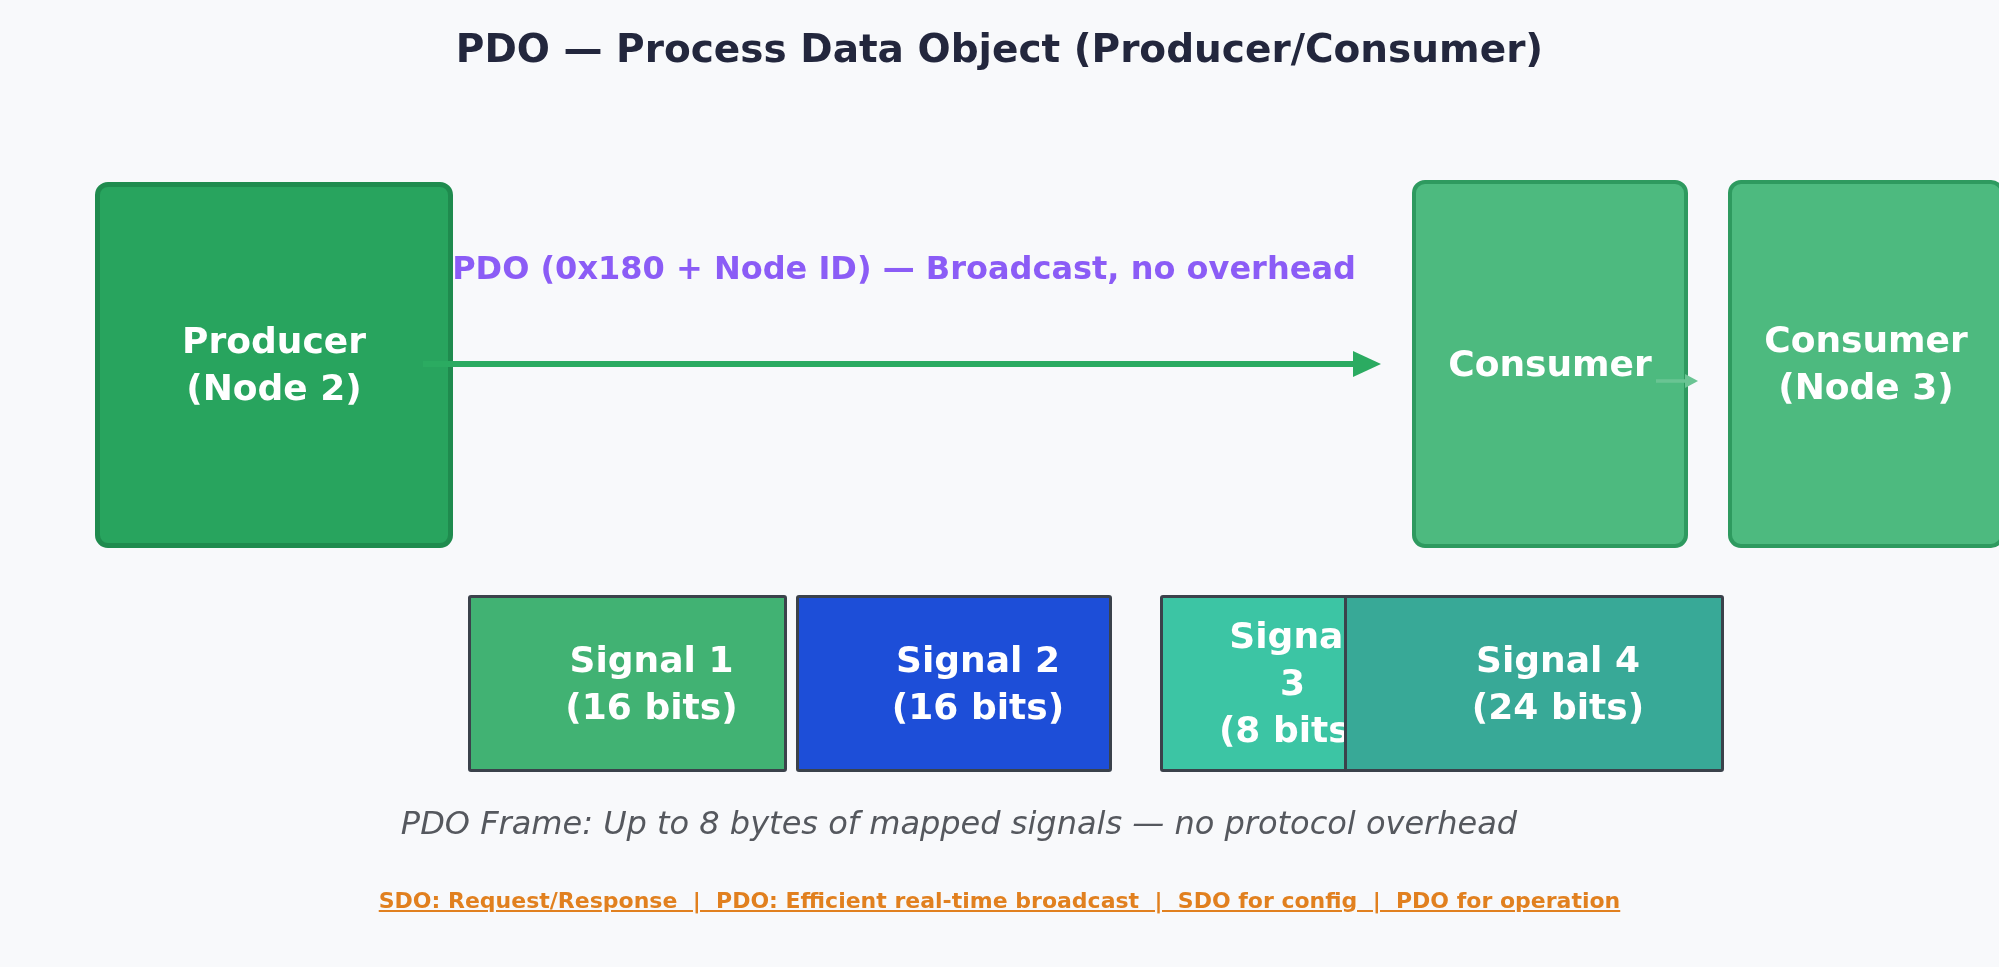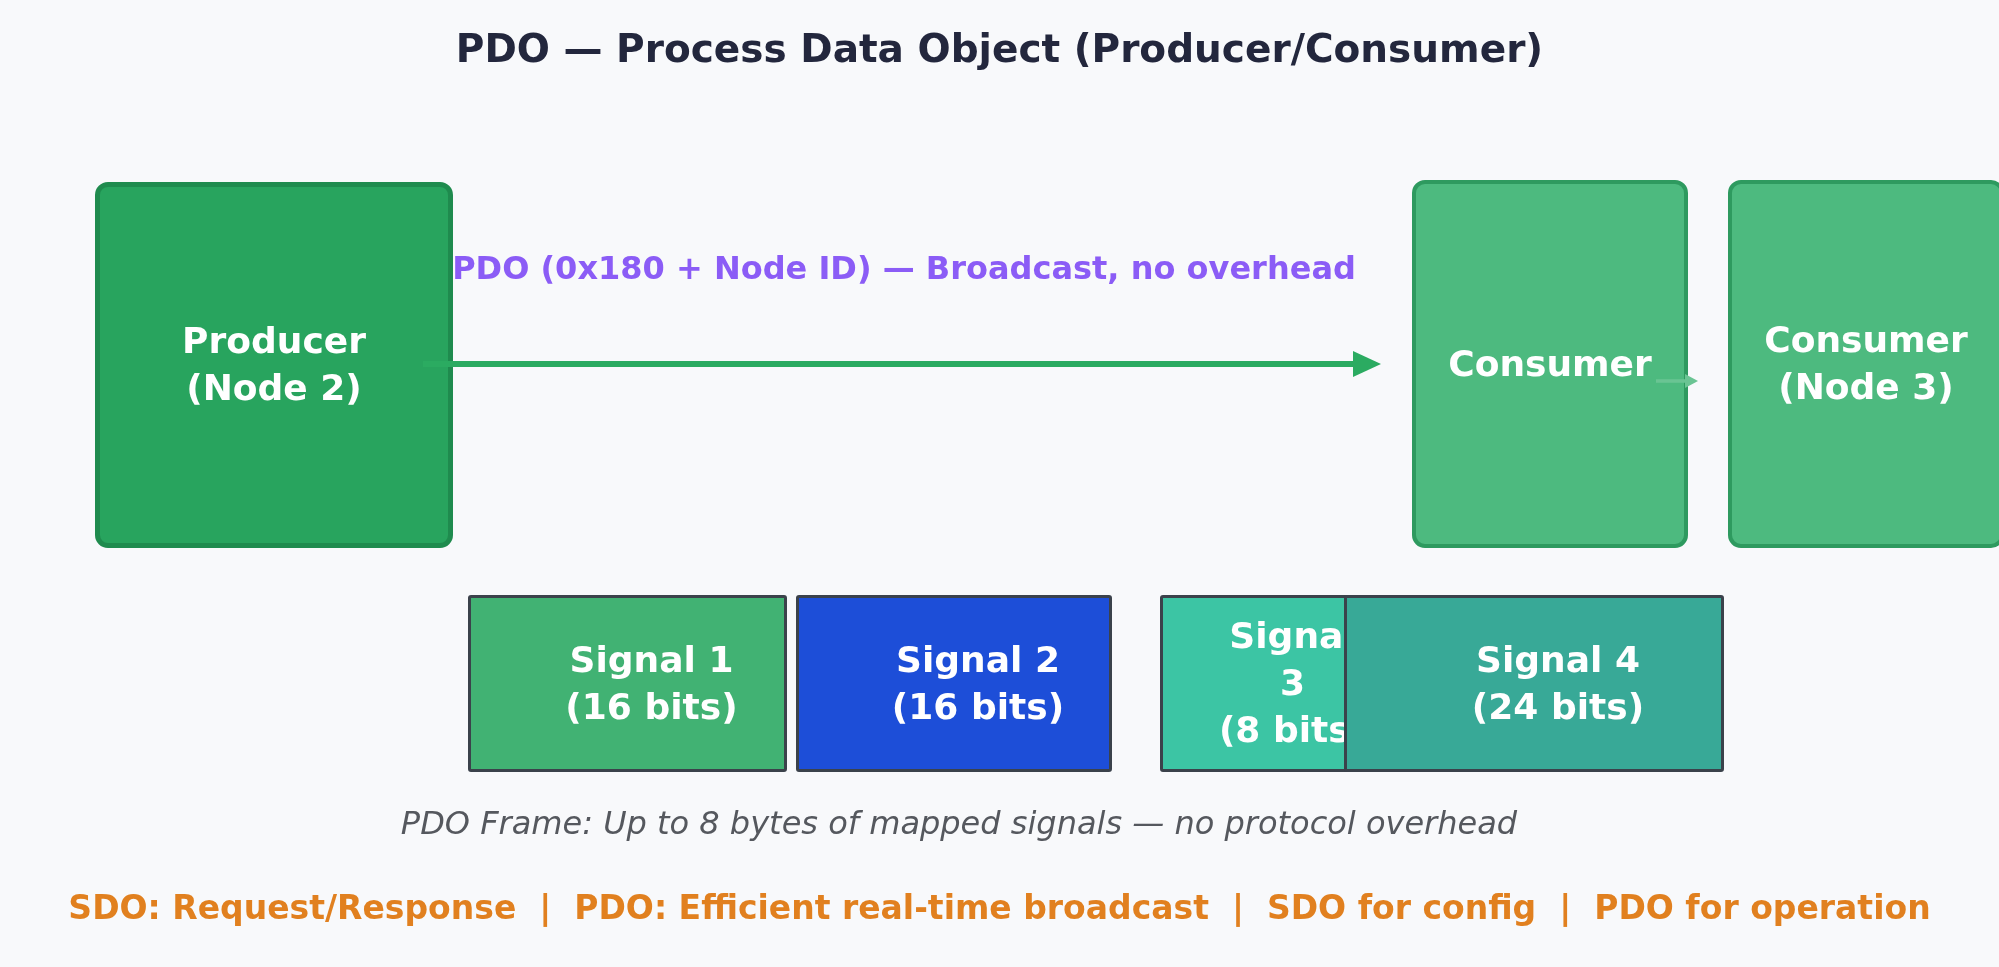--- a/index.html
+++ b/index.html
@@ -46,22 +46,23 @@
   .signal-1 { left:468px;  width:319px; background:#41b273; }
   .signal-2 { left:796px;  width:316px; background:#1d4ed8; }
   .signal-3 { left:1120px; width:217px; background:#3cc5a4;margin-left:40px; }
   .signal-4 { left:1344px; width:380px; background:#38a997; }
   .caption {
     position:absolute; left:0; top:804px; width:1854px;
     text-align:center; font-size:32px; font-style:italic; color:#55585e;margin-left:32px;
   }
   .footer {
     position:absolute; left:0; right:0; top:888px;
-    text-align:center; font-size:33px; font-weight:bold; color:#e1801f;
+    text-align:center; font-size:22px; font-weight:bold; color:#e1801f;
     white-space:pre;
+    text-decoration:underline;
   }
 </style>
 </head>
 <body>
 
 <div class="stage">
 
   <div class="title">PDO — Process Data Object (Producer/Consumer)</div>
 
   <div class="node node-producer">

